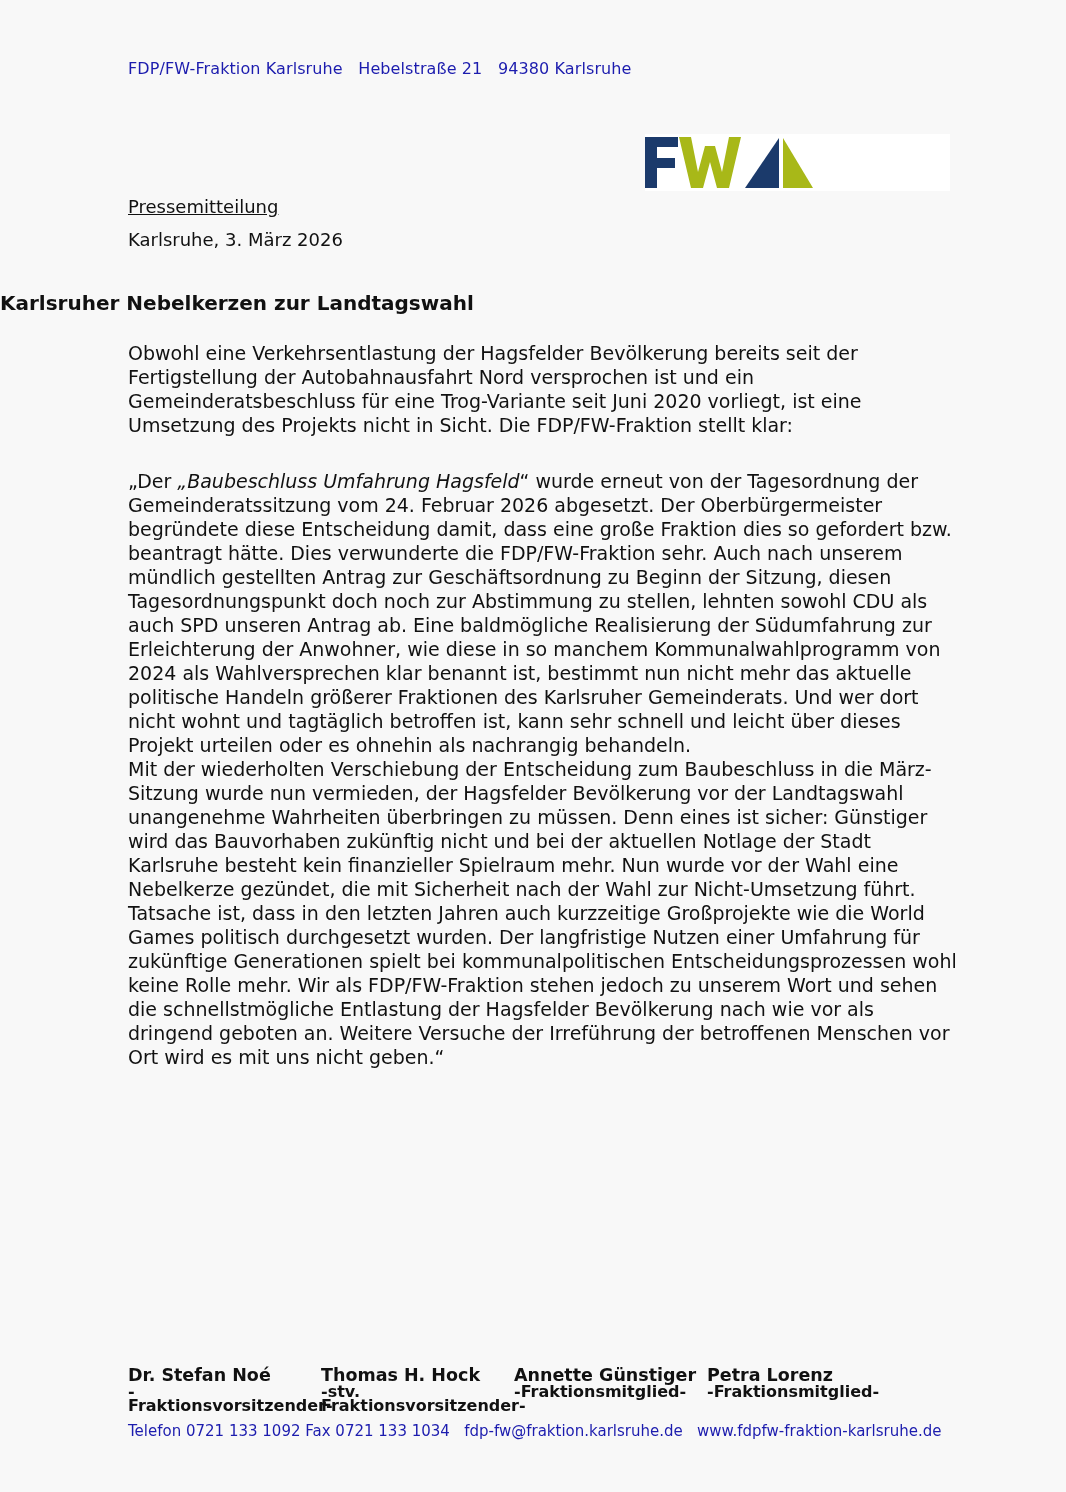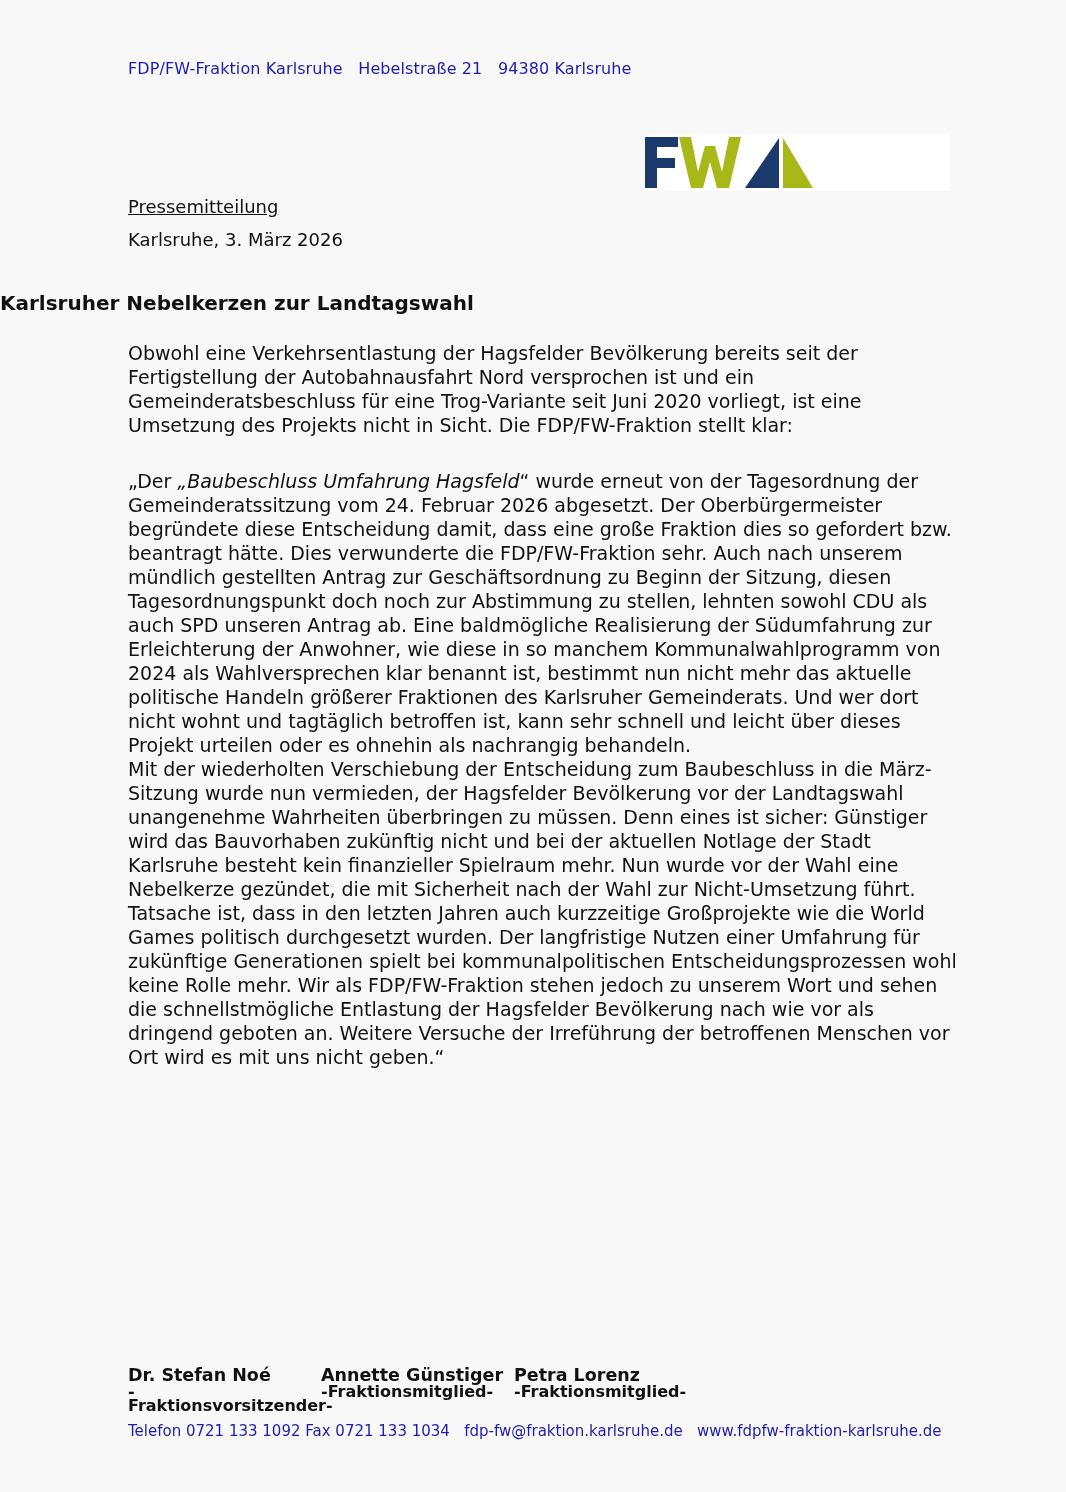--- a/index.html
+++ b/index.html
@@ -95,20 +95,24 @@
   <p><span>„Der </span><em>„Baubeschluss Umfahrung Hagsfeld</em><span>“ wurde erneut von der Tagesordnung der Gemeinderatssitzung vom 24. Februar 2026 abgesetzt. Der Oberbürgermeister begründete diese Entscheidung damit, dass eine große Fraktion dies so gefordert bzw. beantragt hätte. Dies verwunderte die FDP/FW-Fraktion sehr. Auch nach unserem mündlich gestellten Antrag zur Geschäftsordnung zu Beginn der Sitzung, diesen Tagesordnungspunkt doch noch zur Abstimmung zu stellen, lehnten sowohl CDU als auch SPD unseren Antrag ab. Eine baldmögliche Realisierung der Südumfahrung zur Erleichterung der Anwohner, wie diese in so manchem Kommunalwahlprogramm von 2024 als Wahlversprechen klar benannt ist, bestimmt nun nicht mehr das aktuelle politische Handeln größerer Fraktionen des Karlsruher Gemeinderats. Und wer dort nicht wohnt und tagtäglich betroffen ist, kann sehr schnell und leicht über dieses Projekt urteilen oder es ohnehin als nachrangig behandeln.</span></p>
   <p>Mit der wiederholten Verschiebung der Entscheidung zum Baubeschluss in die März-Sitzung wurde nun vermieden, der Hagsfelder Bevölkerung vor der Landtagswahl unangenehme Wahrheiten überbringen zu müssen. Denn eines ist sicher: Günstiger wird das Bauvorhaben zukünftig nicht und bei der aktuellen Notlage der Stadt Karlsruhe besteht kein finanzieller Spielraum mehr. Nun wurde vor der Wahl eine Nebelkerze gezündet, die mit Sicherheit nach der Wahl zur Nicht-Umsetzung führt. Tatsache ist, dass in den letzten Jahren auch kurzzeitige Großprojekte wie die World Games politisch durchgesetzt wurden. Der langfristige Nutzen einer Umfahrung für zukünftige Generationen spielt bei kommunalpolitischen Entscheidungsprozessen wohl keine Rolle mehr. Wir als FDP/FW-Fraktion stehen jedoch zu unserem Wort und sehen die schnellstmögliche Entlastung der Hagsfelder Bevölkerung nach wie vor als dringend geboten an. Weitere Versuche der Irreführung der betroffenen Menschen vor Ort wird es mit uns nicht geben.“</p>
 </div>
 
 <div class="abs sigs">
   <div class="sig">
     <div class="sig-name">Dr. Stefan Noé</div>
     <div class="sig-role">-Fraktionsvorsitzender-</div>
   </div>
   <div class="sig">
+    <div class="sig-name">Thomas H. Hock</div>
+    <div class="sig-role">-stv. Fraktionsvorsitzender-</div>
+  </div>
+  <div class="sig">
     <div class="sig-name">Annette Günstiger</div>
     <div class="sig-role">-Fraktionsmitglied-</div>
   </div>
   <div class="sig">
     <div class="sig-name">Petra Lorenz</div>
     <div class="sig-role">-Fraktionsmitglied-</div>
   </div>
 </div>
 
 <div class="abs footer"><span>Telefon 0721 133 1092</span> <span>Fax 0721 133 1034</span>   <span>fdp-fw@fraktion.karlsruhe.de</span>   <span>www.fdpfw-fraktion-karlsruhe.de</span></div>

